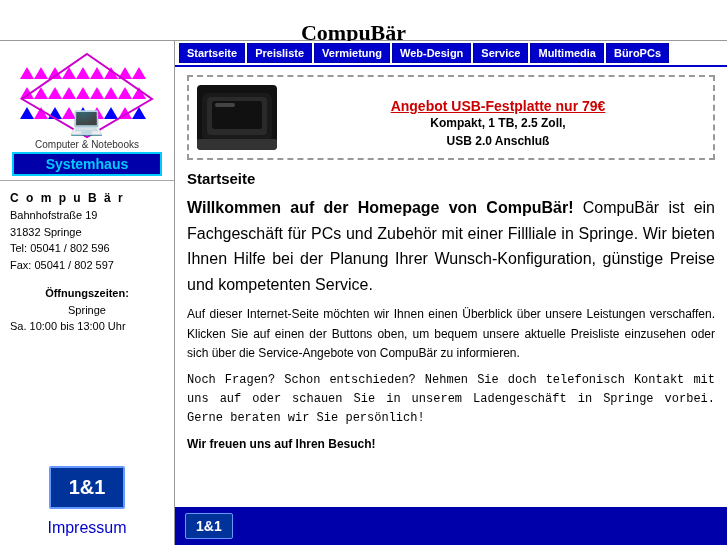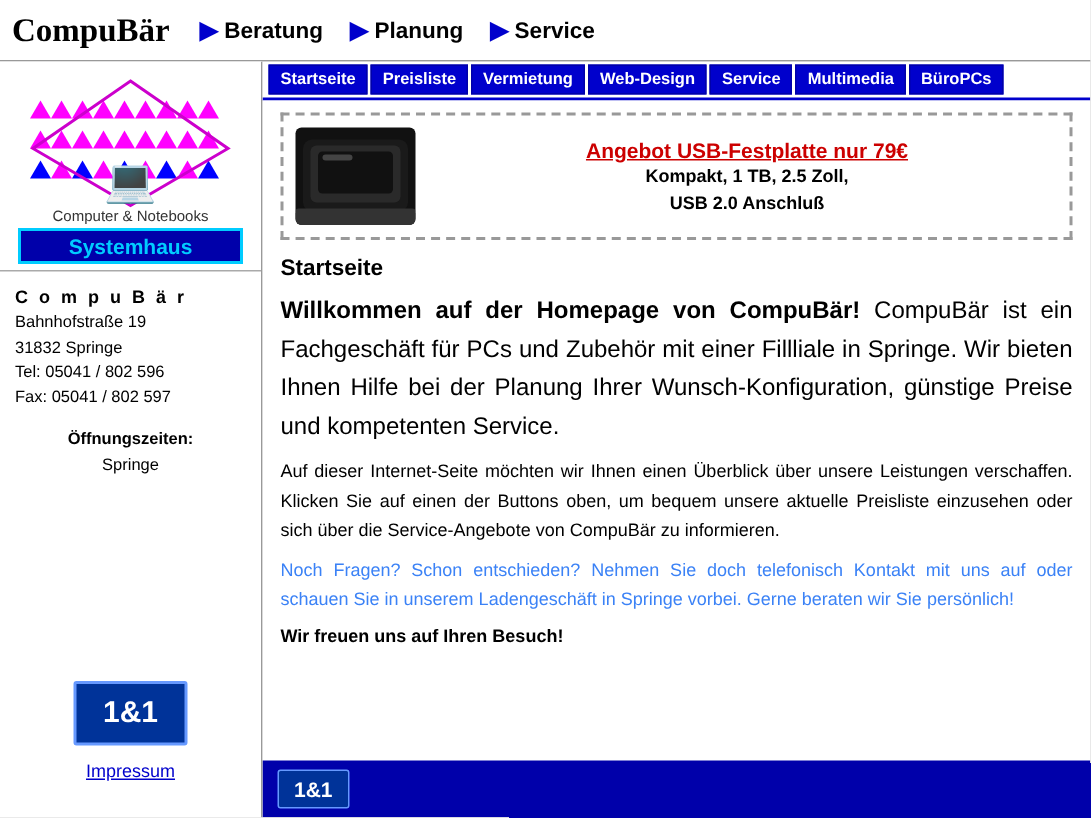--- a/index.html
+++ b/index.html
@@ -19,20 +19,21 @@
       flex-direction: column;
     }
     
     #header {
       display: flex;
       align-items: center;
       background: #fff;
       padding: 20px 8px;
       border-bottom: 1px solid #999;
       height: 40px;
+      flex-direction: column;
     }
     #logo-area {
       display: flex;
       align-items: center;
       margin-right: 20px;
     }
     #logo-text {
       font-size: 22px;
       font-weight: bold;
       color: #000;
@@ -133,24 +134,23 @@
       color: #fff;
       font-size: 20px;
       font-weight: bold;
       padding: 8px 18px;
       border: 2px solid #6699ff;
       border-radius: 2px;
       cursor: pointer;
     }
     #impressum-link {
       color: #0000cc;
-      text-decoration: underline;
-      font-size: 12px;
+      font-size: 16px;
       cursor: pointer;
-      margin-bottom: 24px;
+      margin-bottom: 8px;
     }
     
     #content-area {
       flex: 1;
       display: flex;
       flex-direction: column;
       overflow: hidden;
     }
     
     #subnav {
@@ -175,21 +175,21 @@
     #content-body {
       flex: 1;
       overflow-y: auto;
       padding: 8px 12px;
       background: #fff;
     }
     
     #promo-box {
       border: 2px dashed #999;
       display: flex;
-      align-items: center;
+      align-items: flex-end;
       padding: 8px;
       margin-bottom: 10px;
       background: #fff;
     }
     #promo-img {
       width: 80px;
       height: 65px;
       background: #111;
       border-radius: 4px;
       margin-right: 14px;
@@ -348,20 +348,21 @@
         <div class="company-name">C o m p u B ä r</div>
         <div>Bahnhofstraße 19</div>
         <div>31832 Springe</div>
         <div>Tel: 05041 / 802 596</div>
         <div>Fax: 05041 / 802 597</div>
       </div>
 
       <div id="sidebar-hours">
         <div class="hours-title">Öffnungszeiten:</div>
         <div style="text-align:center">Springe</div>
+        <div>Sa. 10:00 bis 13:00 Uhr</div>
       </div>
 
       <div style="flex:1"></div>
 
       <div id="hosting-badge">1&amp;1</div>
       <a id="impressum-link">Impressum</a>
     </div>
 
     <div id="content-area">
 
@@ -396,21 +397,21 @@
             </div>
           </div>
         </div>
 
         <div id="page-title">Startseite</div>
 
         <div id="welcome-text">
           <b>Willkommen auf der Homepage von CompuBär!</b><span> CompuBär ist ein Fachgeschäft für PCs und Zubehör mit einer Fillliale in Springe. Wir bieten Ihnen Hilfe bei der Planung Ihrer Wunsch-Konfiguration, günstige Preise und kompetenten Service.</span>
         </div>
         <div id="welcome-text" style="font-size:12px;line-height:1.6;color:#000000;text-align:justify;margin-bottom:8px;">Auf dieser Internet-Seite möchten wir Ihnen einen Überblick über unsere Leistungen verschaffen. Klicken Sie auf einen der Buttons oben, um bequem unsere aktuelle Preisliste einzusehen oder sich über die Service-Angebote von CompuBär zu informieren.</div>
-        <div style="font-size:12px;line-height:1.6;color:#3b82f6;text-align:justify;margin-bottom:8px;">Noch Fragen? Schon entschieden? Nehmen Sie doch telefonisch Kontakt mit uns auf oder schauen Sie in unserem Ladengeschäft in Springe vorbei. Gerne beraten wir Sie persönlich!</div>
+        <div style="font-size:12px;line-height:1.6;color:#000000;text-align:justify;margin-bottom:8px;font-family:Liberation Mono, monospace;">Noch Fragen? Schon entschieden? Nehmen Sie doch telefonisch Kontakt mit uns auf oder schauen Sie in unserem Ladengeschäft in Springe vorbei. Gerne beraten wir Sie persönlich!</div>
         <div id="closing-text">Wir freuen uns auf Ihren Besuch!</div>
       </div>
 
       <div id="footer-bar">
         <div id="footer-badge">1&amp;1</div>
       </div>
     </div>
   </div>
 </div>
 

